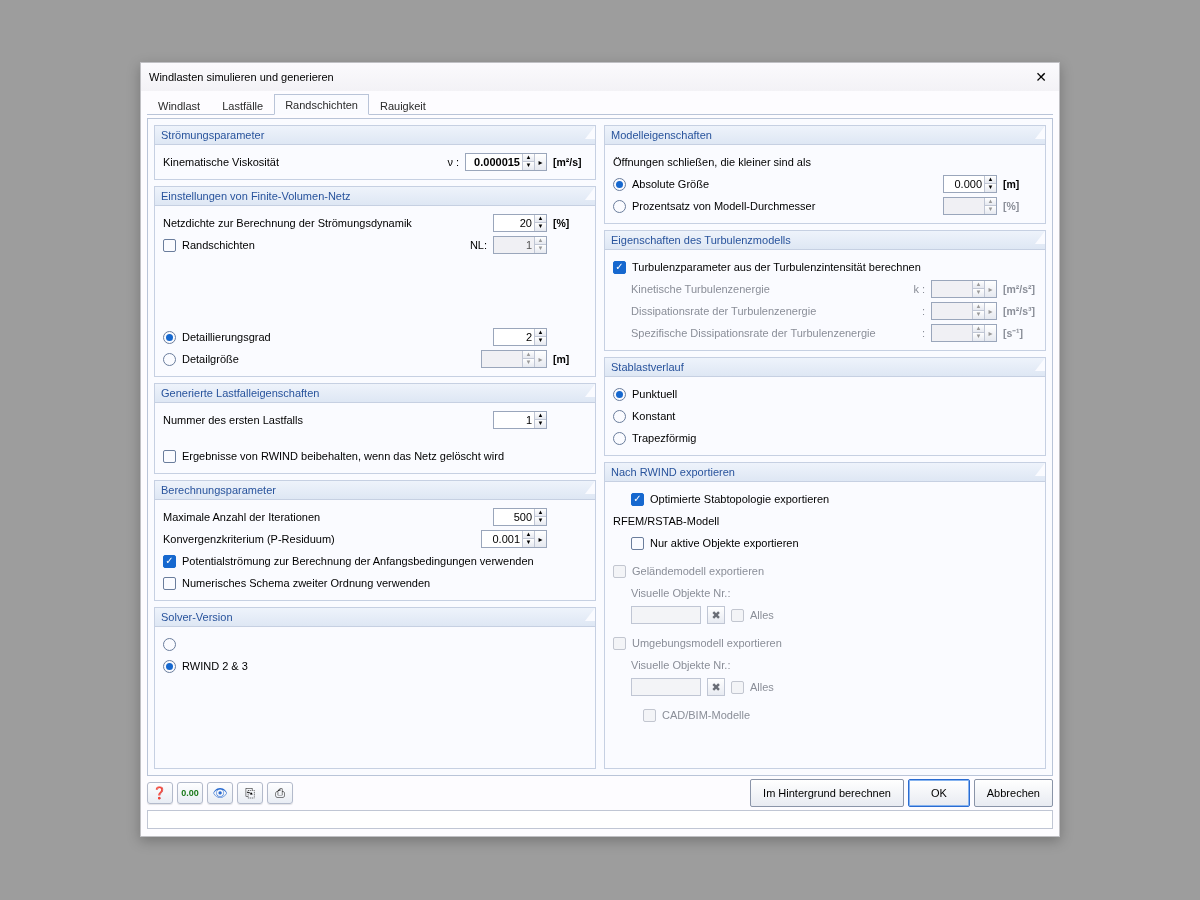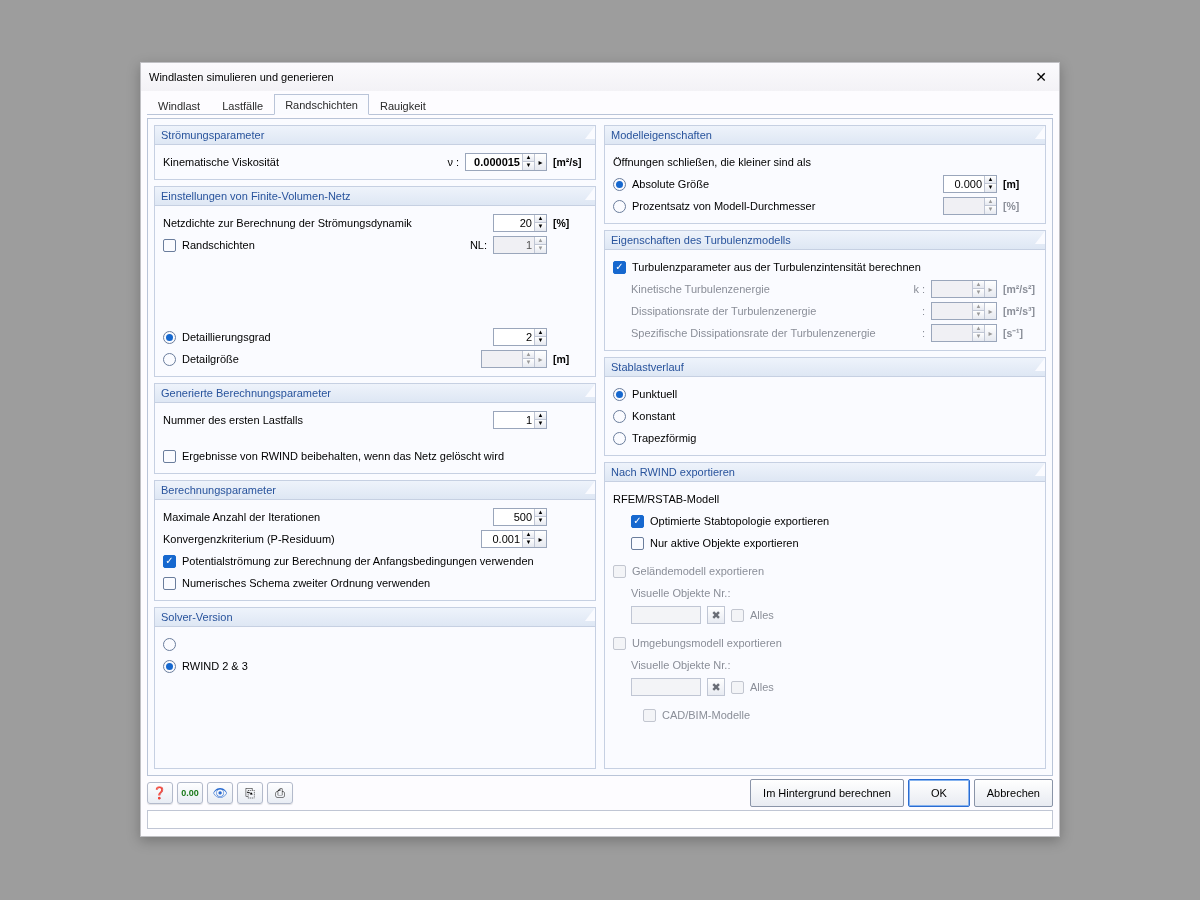--- a/index.html
+++ b/index.html
@@ -134,21 +134,21 @@
                   <span class="b">▼</span>
                 </span>
                 <span class="extra">▸</span>
               </span>
             <span class="unit">[m]</span>
           </div>
         </div>
       </div>
 
       <div class="group">
-        <div class="ghdr">Generierte Berechnungsparameter</div>
+        <div class="ghdr">Generierte Lastfalleigenschaften</div>
         <div class="gbody">
           <div class="row">
             <span class="lab">Nummer des ersten Lastfalls</span>
             <span class="spin">
                 <input value="1" style="">
                 <span class="btns">
                   <span class="b">▲</span>
                   <span class="b">▼</span>
                 </span>
               </span>
@@ -312,26 +312,26 @@
           <div class="row">
               <span class="radio"></span>
               <span class="lab">Trapezförmig</span>
             </div>
         </div>
       </div>
 
       <div class="group" style="flex:1">
         <div class="ghdr">Nach RWIND exportieren</div>
         <div class="gbody">
-          <div class="row">
-              <span class="lab">RFEM/RSTAB-Modell</span>
-            </div>
           <div class="row" style="padding-left:18px">
               <span class="check on"></span>
               <span class="lab">Optimierte Stabtopologie exportieren</span>
+            </div>
+          <div class="row">
+              <span class="lab">RFEM/RSTAB-Modell</span>
             </div>
           <div class="row" style="padding-left:18px">
               <span class="check"></span>
               <span class="lab">Nur aktive Objekte exportieren</span>
             </div>
           <div style="height:6px"></div>
           <div class="row">
               <span class="check dis"></span>
               <span class="lab dis-txt">Geländemodell exportieren</span>
             </div>

